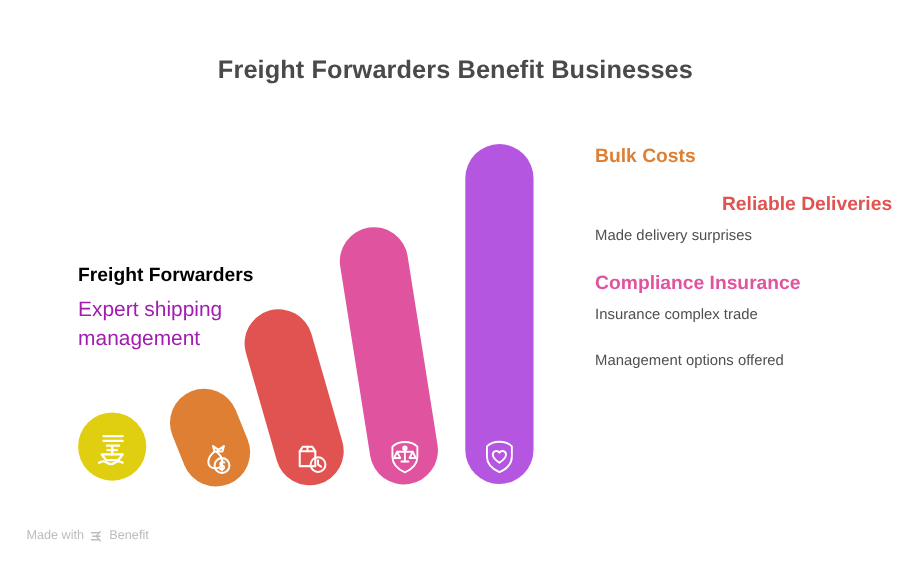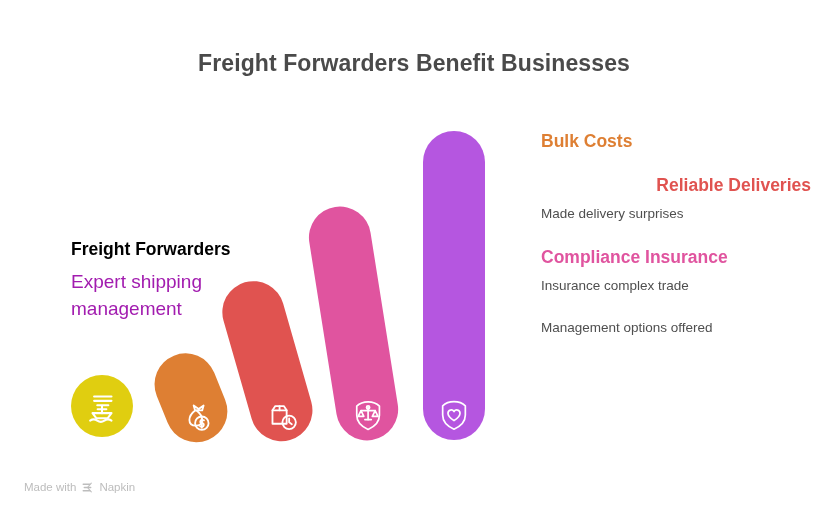--- a/index.html
+++ b/index.html
@@ -233,16 +233,16 @@
   <div id="watermark">
     <span>Made with</span>
     <span class="wm-logo">
       <svg viewBox="0 0 24 24" fill="none" stroke="#bdbdbd" stroke-width="2.4" stroke-linecap="round" stroke-linejoin="round">
         <path d="M4 6 L16 6"></path>
         <path d="M6 12 L18 12"></path>
         <path d="M4 18 L16 18"></path>
         <path d="M19 4 L12 12 L19 20" stroke-width="2"></path>
       </svg>
     </span>
-    <span>Napkin</span>
+    <span>Benefit</span>
   </div>
 
 </div>
 
 </body></html>

